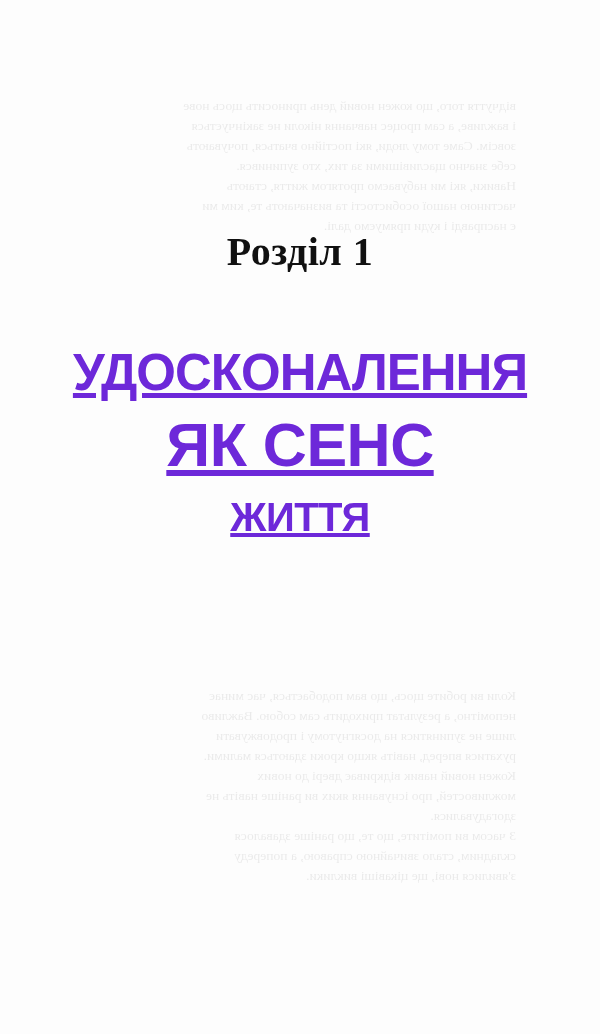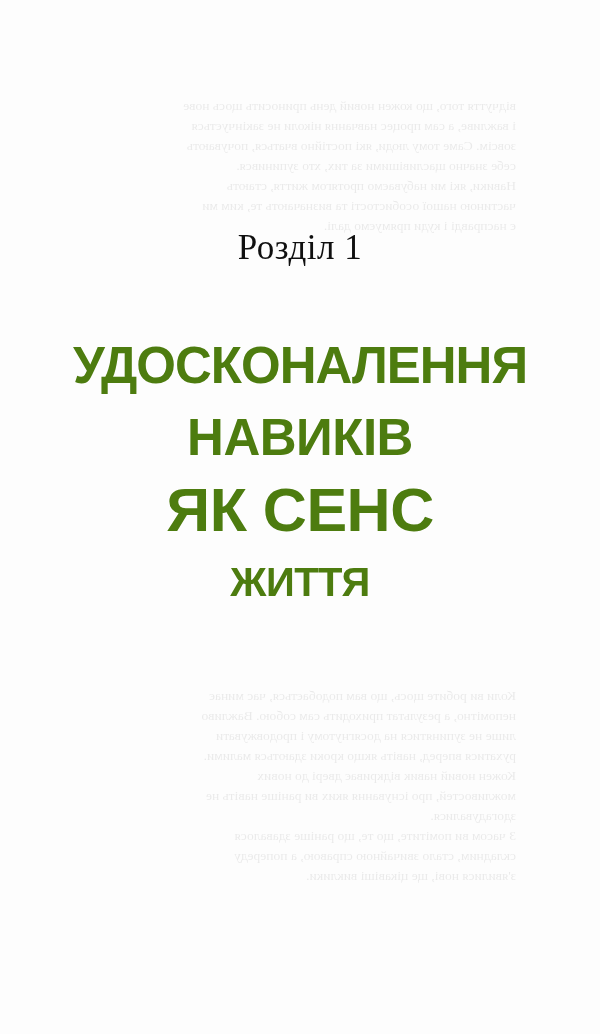--- a/index.html
+++ b/index.html
@@ -55,36 +55,37 @@
   
   .chapter-block {
     position: absolute;
     top: 228px;
     left: 0;
     right: 0;
     text-align: center;
   }
   .chapter-label {
     font-family: "Liberation Serif", serif;
-    font-weight: 400;
-    font-size: 35px;
+    font-weight: 700;
+    font-size: 40px;
     letter-spacing: 0.5px;
     color: #101010;
     margin: 0;
   }
 
   .chapter-title {
     margin: 62px 0 0 0;
     font-family: "Liberation Sans", sans-serif;
     font-weight: 700;
     font-size: 51px;
     line-height: 72px;
     letter-spacing: -0.5px;
-    color: #4d7c0f;
+    color: #6d28d9;
     text-align: center;
+    text-decoration: underline;
   }
   .chapter-title .line {
     display: block;
     white-space: nowrap;
   }
   .chapter-title .line-1 { font-size: 51px; letter-spacing: -1px; }
   .chapter-title .line-2 { font-size: 51px; }
   .chapter-title .line-3 { font-size: 61px; }
   .chapter-title .line-4 { font-size: 40px; }
 </style>
@@ -100,21 +101,20 @@
     <p>себе значно щасливішими за тих, хто зупинився.</p>
     <p>Навики, які ми набуваємо протягом життя, стають</p>
     <p>частиною нашої особистості та визначають те, ким ми</p>
     <p>є насправді і куди прямуємо далі.</p>
   </div>
 
   <div class="chapter-block">
     <p class="chapter-label">Розділ 1</p>
     <h1 class="chapter-title">
       <span class="line line-1">УДОСКОНАЛЕННЯ</span>
-      <span class="line line-2">НАВИКІВ</span>
       <span class="line line-3">ЯК СЕНС</span>
       <span class="line line-4">ЖИТТЯ</span>
     </h1>
   </div>
 
   <div class="bleed bleed-bottom">
     <p>Коли ви робите щось, що вам подобається, час минає</p>
     <p>непомітно, а результат приходить сам собою. Важливо</p>
     <p>лише не зупинятися на досягнутому і продовжувати</p>
     <p>рухатися вперед, навіть якщо кроки здаються малими.</p>

